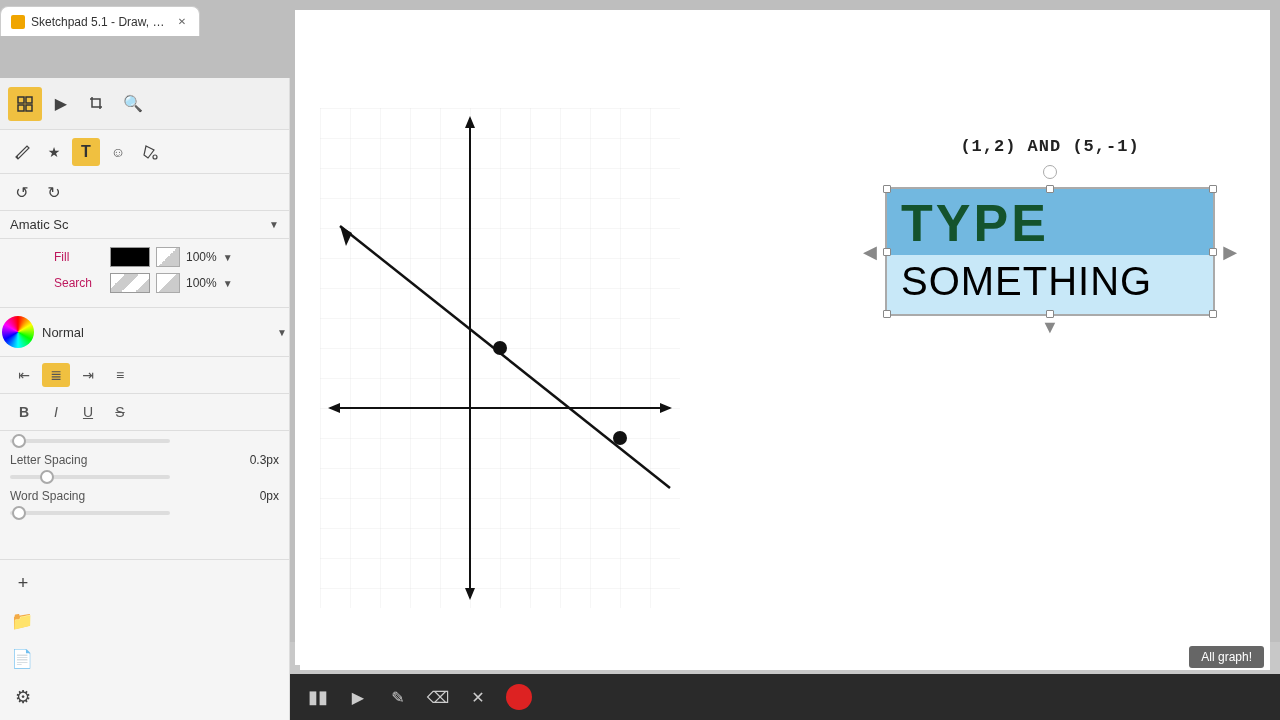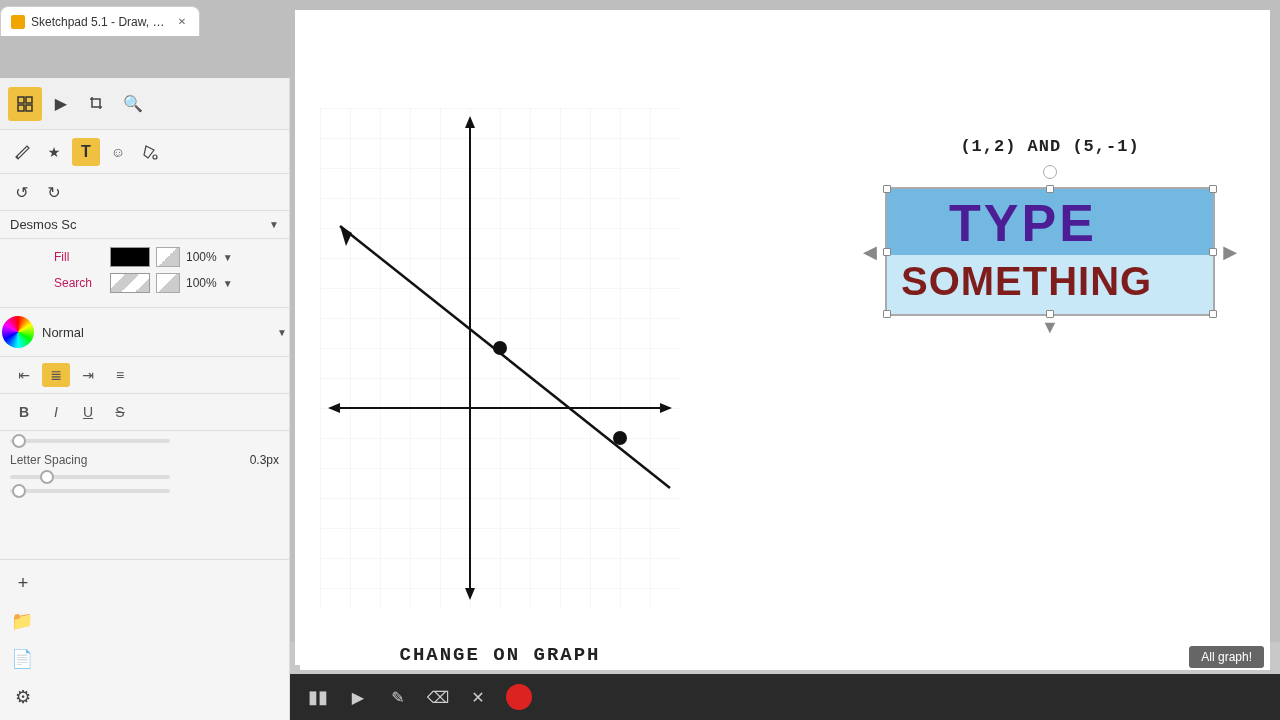--- a/index.html
+++ b/index.html
@@ -168,21 +168,21 @@
             </svg>
         </div>
       </div>
 
       <div style="display:flex; align-items:center; gap:4px; padding:4px 8px; border-bottom:1px solid #ddd;">
         <div class="icon-btn" style="font-size:16px;">↺</div>
         <div class="icon-btn" style="font-size:16px;">↻</div>
       </div>
 
       <div class="font-selector">
-        <span class="font-name">Desmos Sc</span>
+        <span class="font-name">Amatic Sc</span>
         <span class="dropdown-arrow">▼</span>
       </div>
 
       <div class="fill-section">
         <div class="prop-row">
           <span class="prop-label">Fill</span>
           <div class="color-swatch" style="background:#000;"></div>
           <div class="opacity-btn"></div>
           <span class="opacity-value">100%</span>
           <span class="opacity-arrow">▼</span>
@@ -224,20 +224,24 @@
         </div>
         <div class="spacing-row">
           <span class="spacing-label">Letter Spacing</span>
           <span class="spacing-value">0.3px</span>
         </div>
         <div style="margin-bottom:10px;">
           <div class="slider-track">
             <div class="slider-thumb" style="left:30px;"></div>
           </div>
         </div>
+        <div class="spacing-row">
+          <span class="spacing-label">Word Spacing</span>
+          <span class="spacing-value">0px</span>
+        </div>
         <div style="margin-bottom:10px;">
           <div class="slider-track">
             <div class="slider-thumb" style="left:2px;"></div>
           </div>
         </div>
       </div>
 
       <div style="margin-top:auto; padding:8px; display:flex; flex-direction:column; gap:8px; border-top:1px solid #ddd;">
         <div class="action-btn">+</div>
         <div class="action-btn">📁</div>
@@ -277,21 +281,20 @@
             <polygon points="20,118 32,125 26,138" fill="#111"></polygon>
 
             <circle cx="180" cy="240" r="7" fill="#111"></circle>
             <circle cx="300" cy="330" r="7" fill="#111"></circle>
           </svg>
         </div>
 
         <div style="position:absolute; top:530px; left:20px; width:360px; text-align:center;">
           <div style="font-family:'Courier New', monospace; font-size:19px; font-weight:bold; color:#222; letter-spacing:2px; line-height:1.3;">
             <br>
-            <span>CHANGE ON GRAPH</span>
           </div>
         </div>
 
         <div style="position:absolute; top:20px; right:20px; width:400px;">
 
           <div style="font-family:'Courier New', monospace; font-size:17px; color:#222; text-align:center; line-height:1.5; letter-spacing:1px; margin-bottom:28px; font-weight:bold;">
             <br>
             <span>(1,2) AND (5,-1)</span>
           </div>
 
@@ -308,25 +311,25 @@
               <div style="position:absolute; width:8px; height:8px; background:white; border:1.5px solid #888; border-radius:1px; top:-4px; left:-4px; cursor:nw-resize; z-index:10;"></div>
               <div style="position:absolute; width:8px; height:8px; background:white; border:1.5px solid #888; border-radius:1px; top:-4px; left:50%; transform:translateX(-50%); cursor:n-resize; z-index:10;"></div>
               <div style="position:absolute; width:8px; height:8px; background:white; border:1.5px solid #888; border-radius:1px; top:-4px; right:-4px; cursor:ne-resize; z-index:10;"></div>
               <div style="position:absolute; width:8px; height:8px; background:white; border:1.5px solid #888; border-radius:1px; top:50%; left:-4px; transform:translateY(-50%); cursor:w-resize; z-index:10;"></div>
               <div style="position:absolute; width:8px; height:8px; background:white; border:1.5px solid #888; border-radius:1px; top:50%; right:-4px; transform:translateY(-50%); cursor:e-resize; z-index:10;"></div>
               <div style="position:absolute; width:8px; height:8px; background:white; border:1.5px solid #888; border-radius:1px; bottom:-4px; left:-4px; cursor:sw-resize; z-index:10;"></div>
               <div style="position:absolute; width:8px; height:8px; background:white; border:1.5px solid #888; border-radius:1px; bottom:-4px; left:50%; transform:translateX(-50%); cursor:s-resize; z-index:10;"></div>
               <div style="position:absolute; width:8px; height:8px; background:white; border:1.5px solid #888; border-radius:1px; bottom:-4px; right:-4px; cursor:se-resize; z-index:10;"></div>
 
               <div style="background:#72b8e0; padding:8px 14px 6px;">
-                <span style="font-family:'Arial Black', Arial, sans-serif; font-size:52px; font-weight:900; color:#4c1d95; letter-spacing:3px; line-height:1;margin-left:48px;">TYPE</span>
+                <span style="font-family:'Arial Black', Arial, sans-serif; font-size:52px; font-weight:900; color:#14532d; letter-spacing:3px; line-height:1;">TYPE</span>
               </div>
 
               <div style="padding:4px 14px 10px; background:#c8e8f8;">
-                <span style="font-family:'Arial Black', Arial, sans-serif; font-size:40px; font-weight:700; color:#7f1d1d; letter-spacing:1px;">SOMETHING</span>
+                <span style="font-family:'Arial Black', Arial, sans-serif; font-size:40px; font-weight:400; color:#000000; letter-spacing:1px;">SOMETHING</span>
               </div>
             </div>
 
             <div style="position:absolute; bottom:-22px; left:50%; transform:translateX(-50%); font-size:18px; color:#888; cursor:pointer;">▼</div>
           </div>
         </div>
 
       </div>
 
       <div style="position:absolute; bottom:0; left:0; right:0; height:46px; background:#2a2a2a; display:flex; align-items:center; padding:0 12px; gap:8px; z-index:20;">

